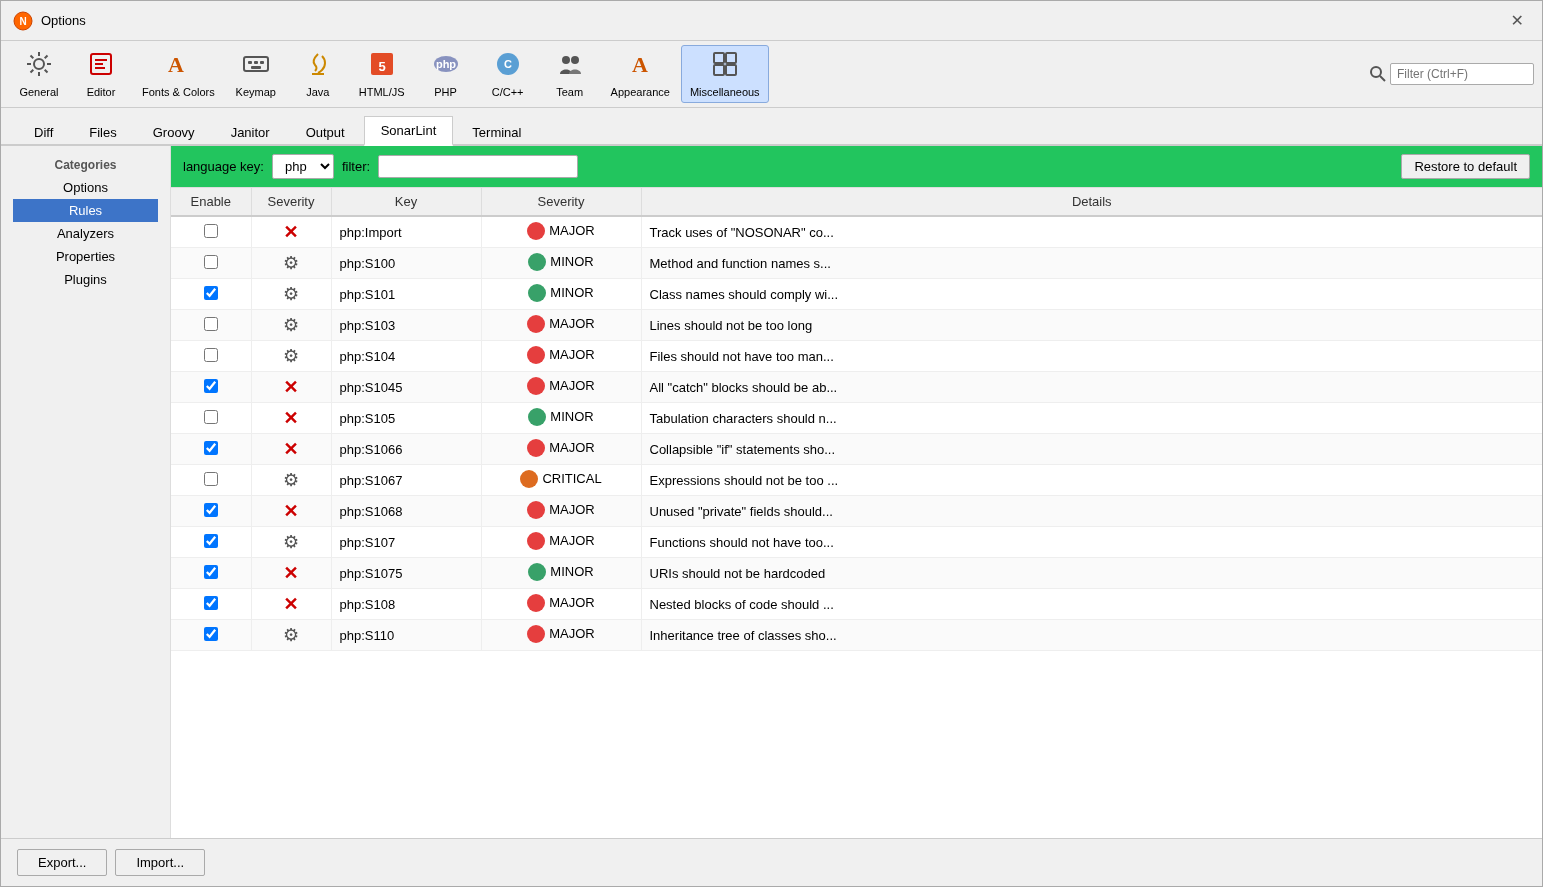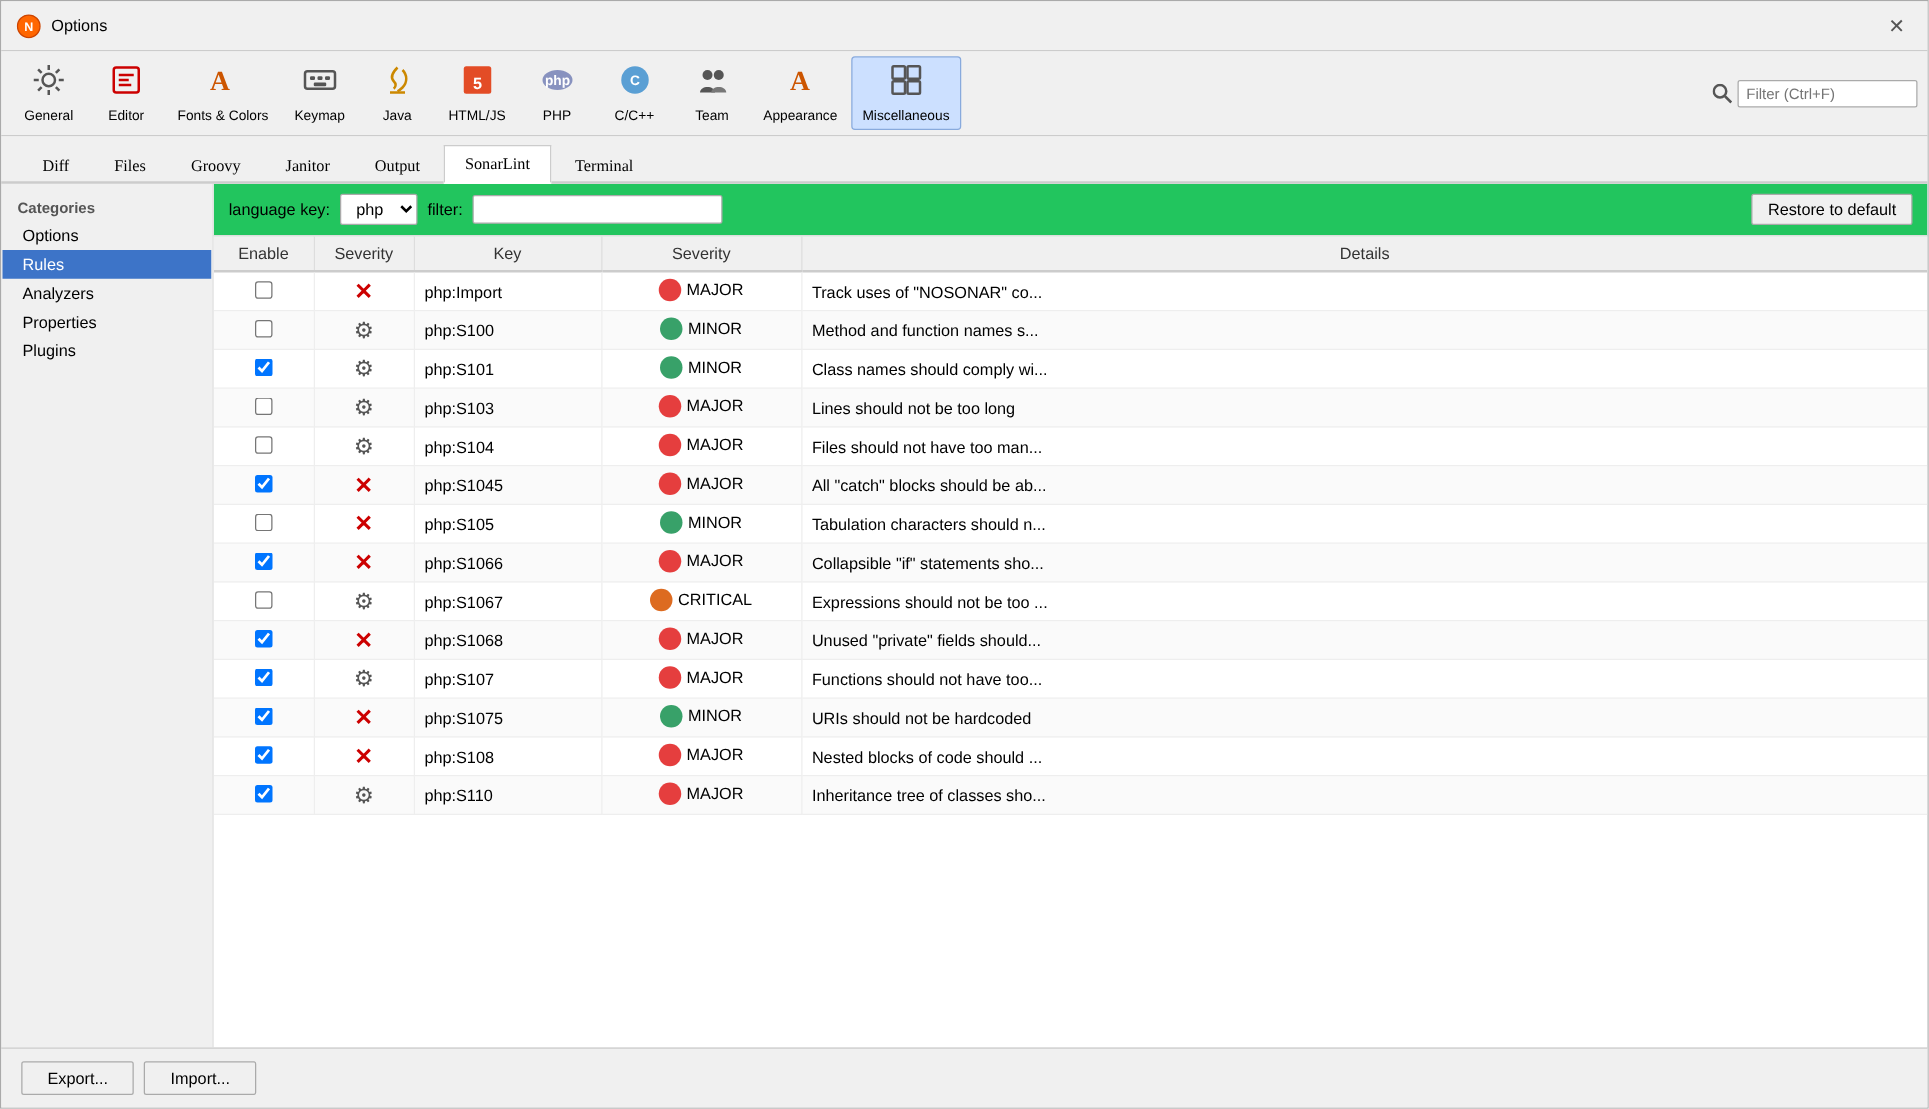--- a/index.html
+++ b/index.html
@@ -13,28 +13,28 @@
     .title-bar-close { font-size: 16px; cursor: pointer; color: #555; background: none; border: none; padding: 2px 6px; }
 
     .toolbar { background: #f0f0f0; display: flex; align-items: center; padding: 4px 8px; border-bottom: 1px solid #ccc; gap: 2px; }
     .toolbar-item { display: flex; flex-direction: column; align-items: center; justify-content: center; padding: 4px 8px; cursor: pointer; min-width: 60px; gap: 4px; border: 1px solid transparent; border-radius: 3px; }
     .toolbar-item.active { background: #cce0ff; border: 1px solid #88aadd; }
     .toolbar-icon { font-size: 24px; line-height: 1; }
     .toolbar-label { font-size: 11px; text-align: center; white-space: nowrap; }
     .toolbar-search { margin-left: auto; display: flex; align-items: center; gap: 4px; }
     .toolbar-search input { width: 144px; padding: 3px 6px; border: 1px solid #aaa; border-radius: 2px; font-size: 12px; background: #fff; }
 
-    .tabs-bar { background: #f0f0f0; display: flex; align-items: flex-end; padding: 0 16px; border-bottom: 2px solid #ccc; height: 38px; font-family: Liberation Serif, serif; }
+    .tabs-bar { background: #f0f0f0; display: flex; align-items: flex-end; padding: 0 16px; border-bottom: 2px solid #ccc; height: 38px; }
     .tab { padding: 6px 16px; cursor: pointer; font-size: 13px; border: 1px solid transparent; border-bottom: none; margin-right: 2px; position: relative; bottom: -2px; }
     .tab.active { background: #fff; border: 1px solid #ccc; border-bottom: 2px solid #fff; color: #000; font-weight: 500; }
     .tab.active::after { content: ''; position: absolute; bottom: -2px; left: 0; right: 0; height: 2px; background: #fff; }
 
     .main-content { display: flex; flex: 1; overflow: hidden; }
 
-    .sidebar { width: 170px; background: #f0f0f0; border-right: 1px solid #ddd; padding: 8px 1px; }
+    .sidebar { width: 170px; background: #f0f0f0; border-right: 1px solid #ddd; padding: 8px 12px; text-align: center; }
     .sidebar-section { font-size: 12px; font-weight: bold; color: #555; padding: 4px 12px; }
     .sidebar-item { padding: 4px 16px; cursor: pointer; font-size: 13px; }
     .sidebar-item.active { background: #3d74c8; color: #fff; }
 
     .panel { flex: 1; display: flex; flex-direction: column; overflow: hidden; background: #fff; }
 
     .panel-toolbar { display: flex; align-items: center; padding: 8px 12px; border-bottom: 1px solid #ddd; gap: 8px; background: #22c55e; }
     .panel-toolbar label { font-size: 13px; }
     .panel-toolbar select { padding: 3px 8px; border: 1px solid #aaa; border-radius: 2px; font-size: 13px; background: #fff; }
     .panel-toolbar input { padding: 3px 8px; border: 1px solid #aaa; border-radius: 2px; font-size: 13px; background: #fff; width: 200px; }

